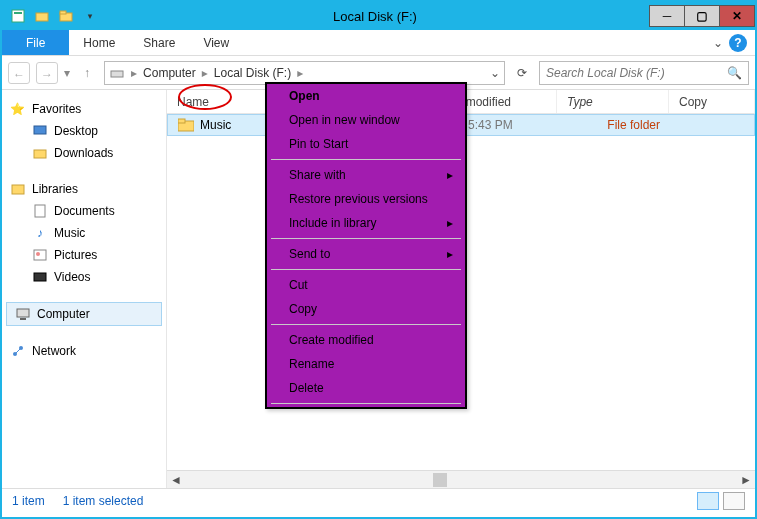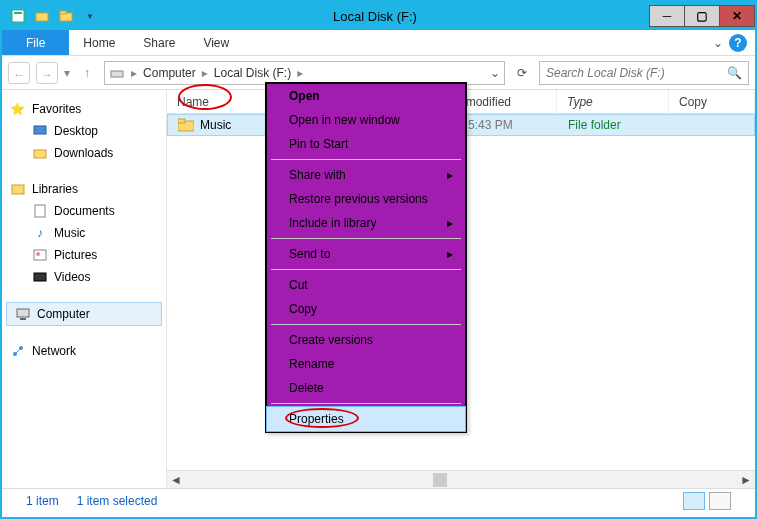--- a/index.html
+++ b/index.html
@@ -37,33 +37,33 @@
 .cols { height: 24px; border-bottom: 1px solid #e6e6e6; display: flex; align-items: center; color: #444; }
 .col { border-right: 1px solid #eee; padding: 0 10px; height: 100%; display: flex; align-items: center; }
 .col.name { width: 260px; }
 .col.date { width: 130px; }
 .col.type { width: 112px; font-style: italic; }
 .col.size { flex: 1; } 
 .row { height: 22px; display: flex; align-items: center; background: #d6eefc; border: 1px solid #a6d4f2; }
 .row .cell { padding: 0 10px; }
 .row .cell.name { width: 260px; display: flex; align-items: center; gap: 6px; }
 .row .cell.date { width: 130px; color: #777; }
-.row .cell.type { width: 112px; color: #15803d; }
+.row .cell.type { width: 112px; color: #c2410c; text-align: right; }
 .circle1 { position: absolute; border: 2px solid #d00; border-radius: 50%; width: 54px; height: 26px; left: 178px; top: 84px; pointer-events: none; }
 .context { position: absolute; left: 265px; top: 82px; width: 202px; background: #a21caf; border: 2px solid #000000; box-shadow: 2px 2px 4px rgba(0,0,0,.2); text-align: right; }
 .cmi { padding: 5px 12px 5px 22px; color: #000; position: relative; display: flex; align-items: center; }
 .cmi .sub { margin-left: auto; color: #000; }
 .cmsep { height: 1px; background: #c9c9c9; margin: 3px 4px; }
 .cmi.hl { background: #cde8ff; border: 1px solid #6bb8f5; margin: -1px; }
 .circle2 { position: absolute; border: 2px solid #d00; border-radius: 50%; width: 74px; height: 20px; left: 18px; top: 1px; pointer-events: none; }
 .hscroll { height: 18px; border-top: 1px solid #ddd; background: #f2f2f2; display: flex; align-items: center; }
 .hscroll .arrow { width: 18px; text-align: center; color: #555; }
 .hscroll .track { flex: 1; position: relative; height: 14px; }
 .hscroll .thumb { position: absolute; left: 0; width: 80px; height: 14px; background: #ccc; }
-.statusbar { height: 24px; border-top: 1px solid #ddd; display: flex; align-items: center; padding: 0 24px; gap: 18px; color: #1060c0; }
+.statusbar { height: 24px; border-top: 1px solid #ddd; display: flex; align-items: center; padding: 0 10px; gap: 18px; color: #1060c0; }
 .statusbar .right { margin-left: auto; display: flex; gap: 4px; }
 .viewbtn { width: 22px; height: 18px; border: 1px solid #aaa; background: #f8f8f8; }
 .viewbtn.act { background: #d6eefc; border-color: #6bb8f5; }
 svg { display: block; }
 </style>
 </head>
 <body>
 
 <div class="titlebar">
   <div class="qat">
@@ -269,28 +269,24 @@
     </div>
   <div class="cmsep"></div>
   <div class="cmi">
       <span>Send to</span>
       <span class="sub">▸</span>
     </div>
   <div class="cmsep"></div>
   <div class="cmi">Cut</div>
   <div class="cmi">Copy</div>
   <div class="cmsep"></div>
-  <div class="cmi">Create versions</div>
+  <div class="cmi">Create modified</div>
   <div class="cmi">Rename</div>
   <div class="cmi">Delete</div>
   <div class="cmsep"></div>
-  <div class="cmi hl" style="position:relative;">
-    <span>Properties</span>
-    <div class="circle2"></div>
-  </div>
 </div>
 
 <div class="statusbar">
   <span>1 item</span>
   <span>1 item selected</span>
   <div class="right">
     <div class="viewbtn act"></div>
     <div class="viewbtn"></div>
   </div>
 </div>

